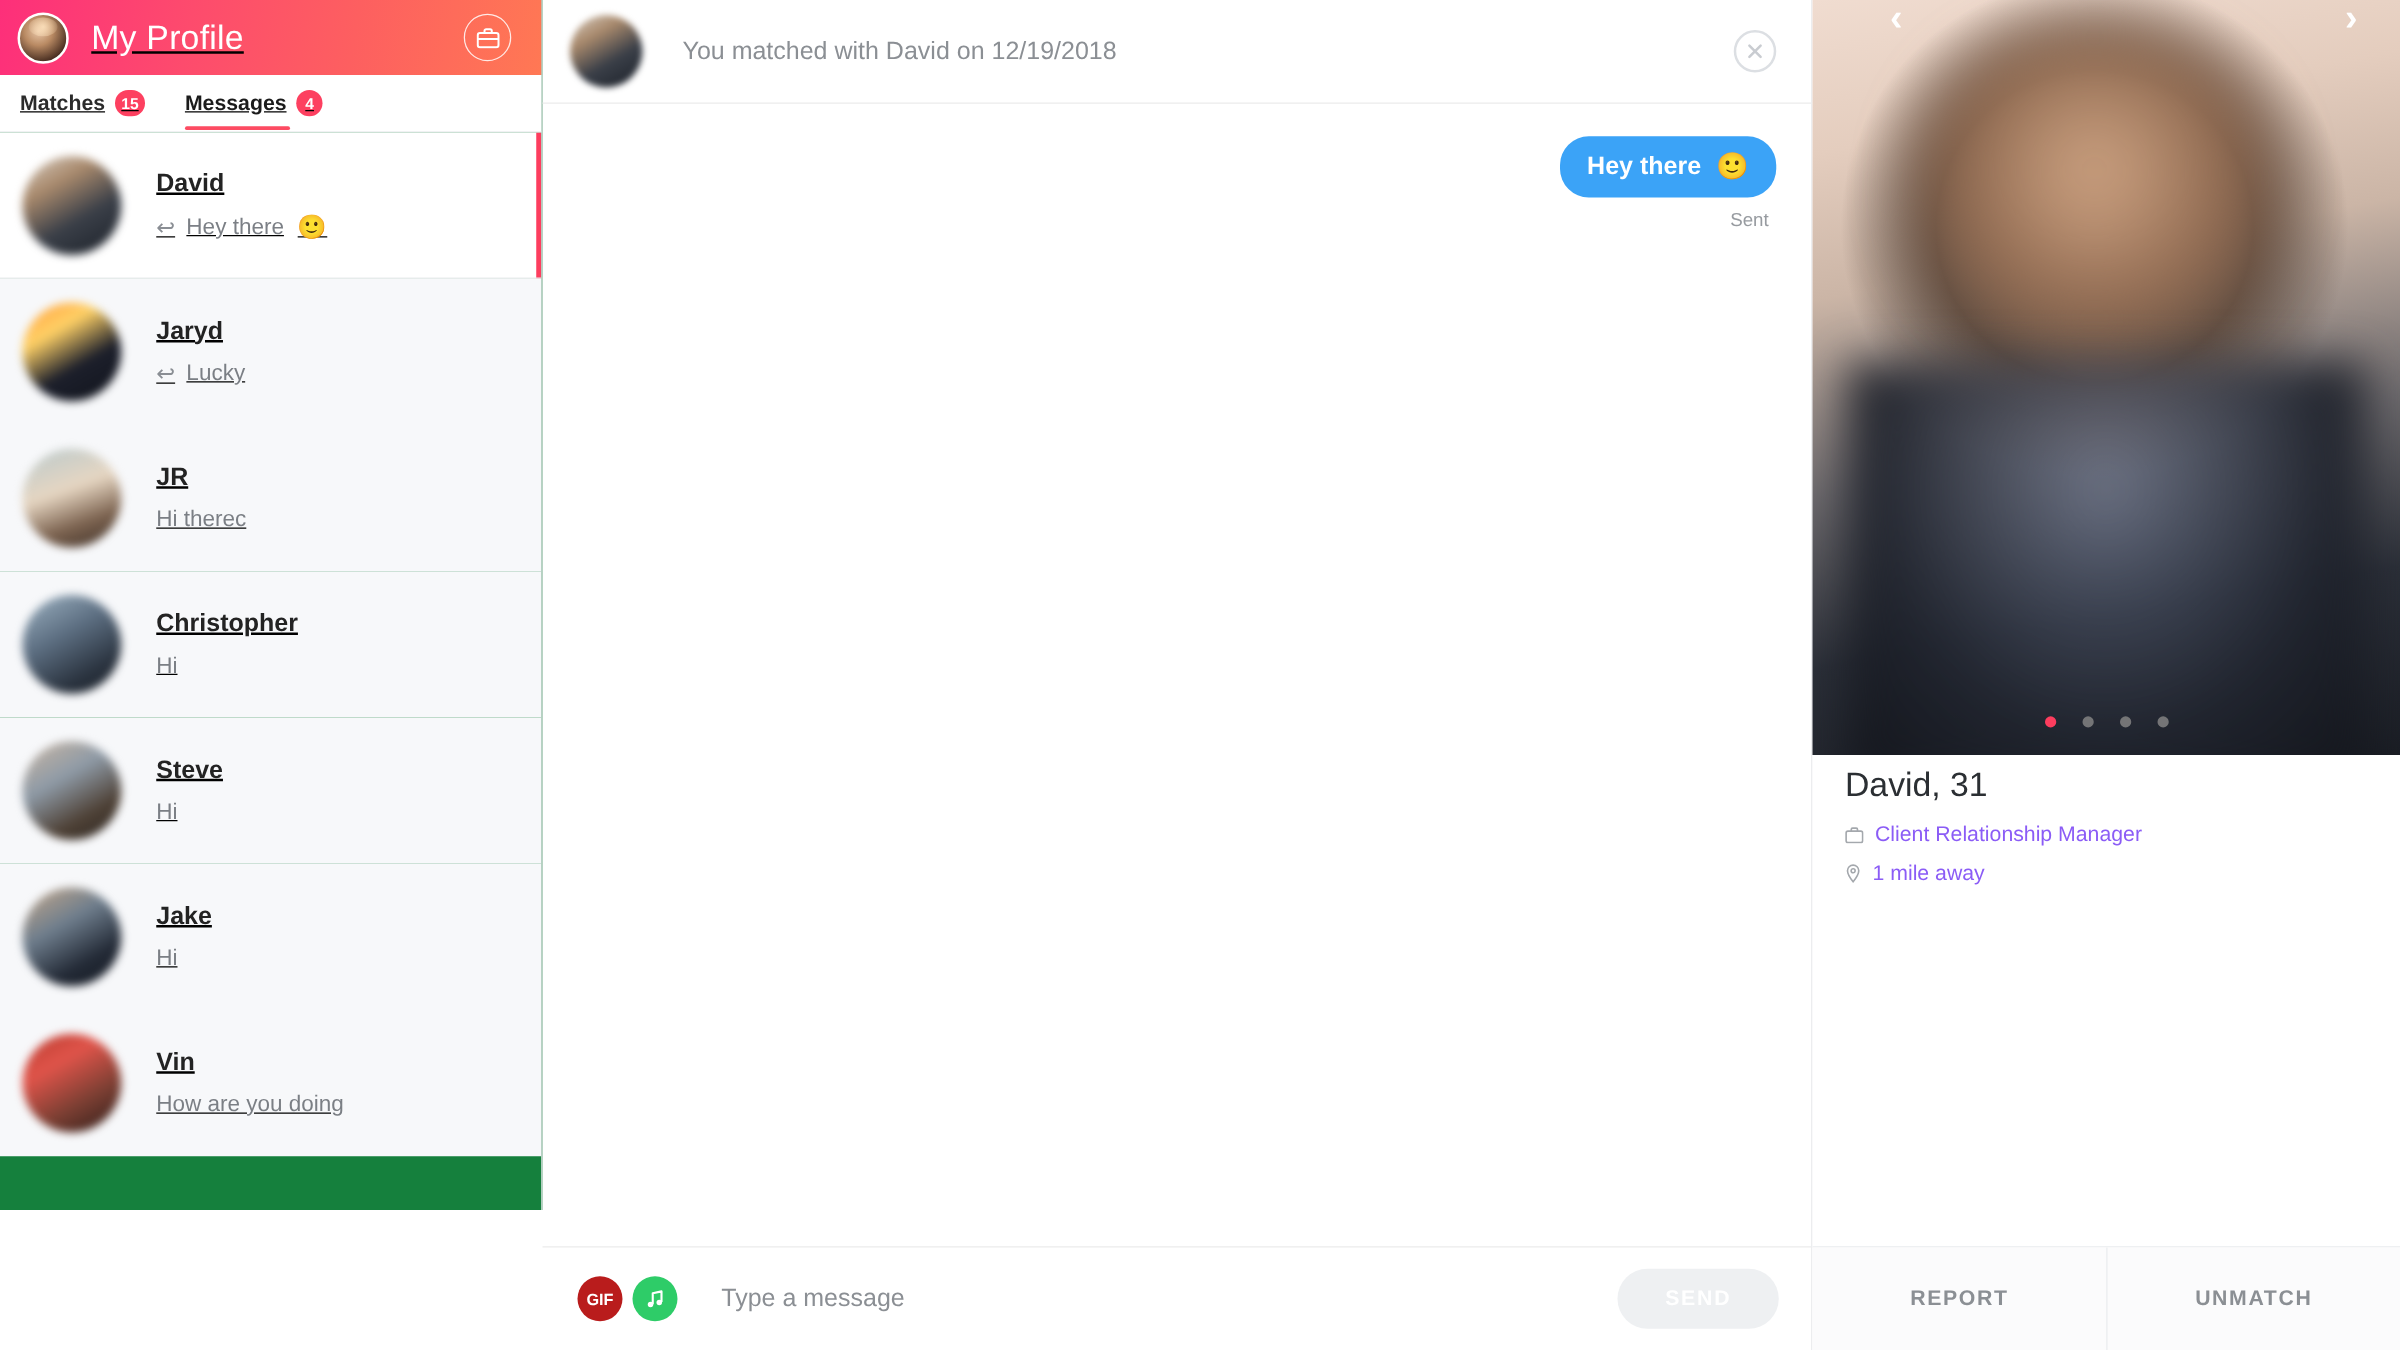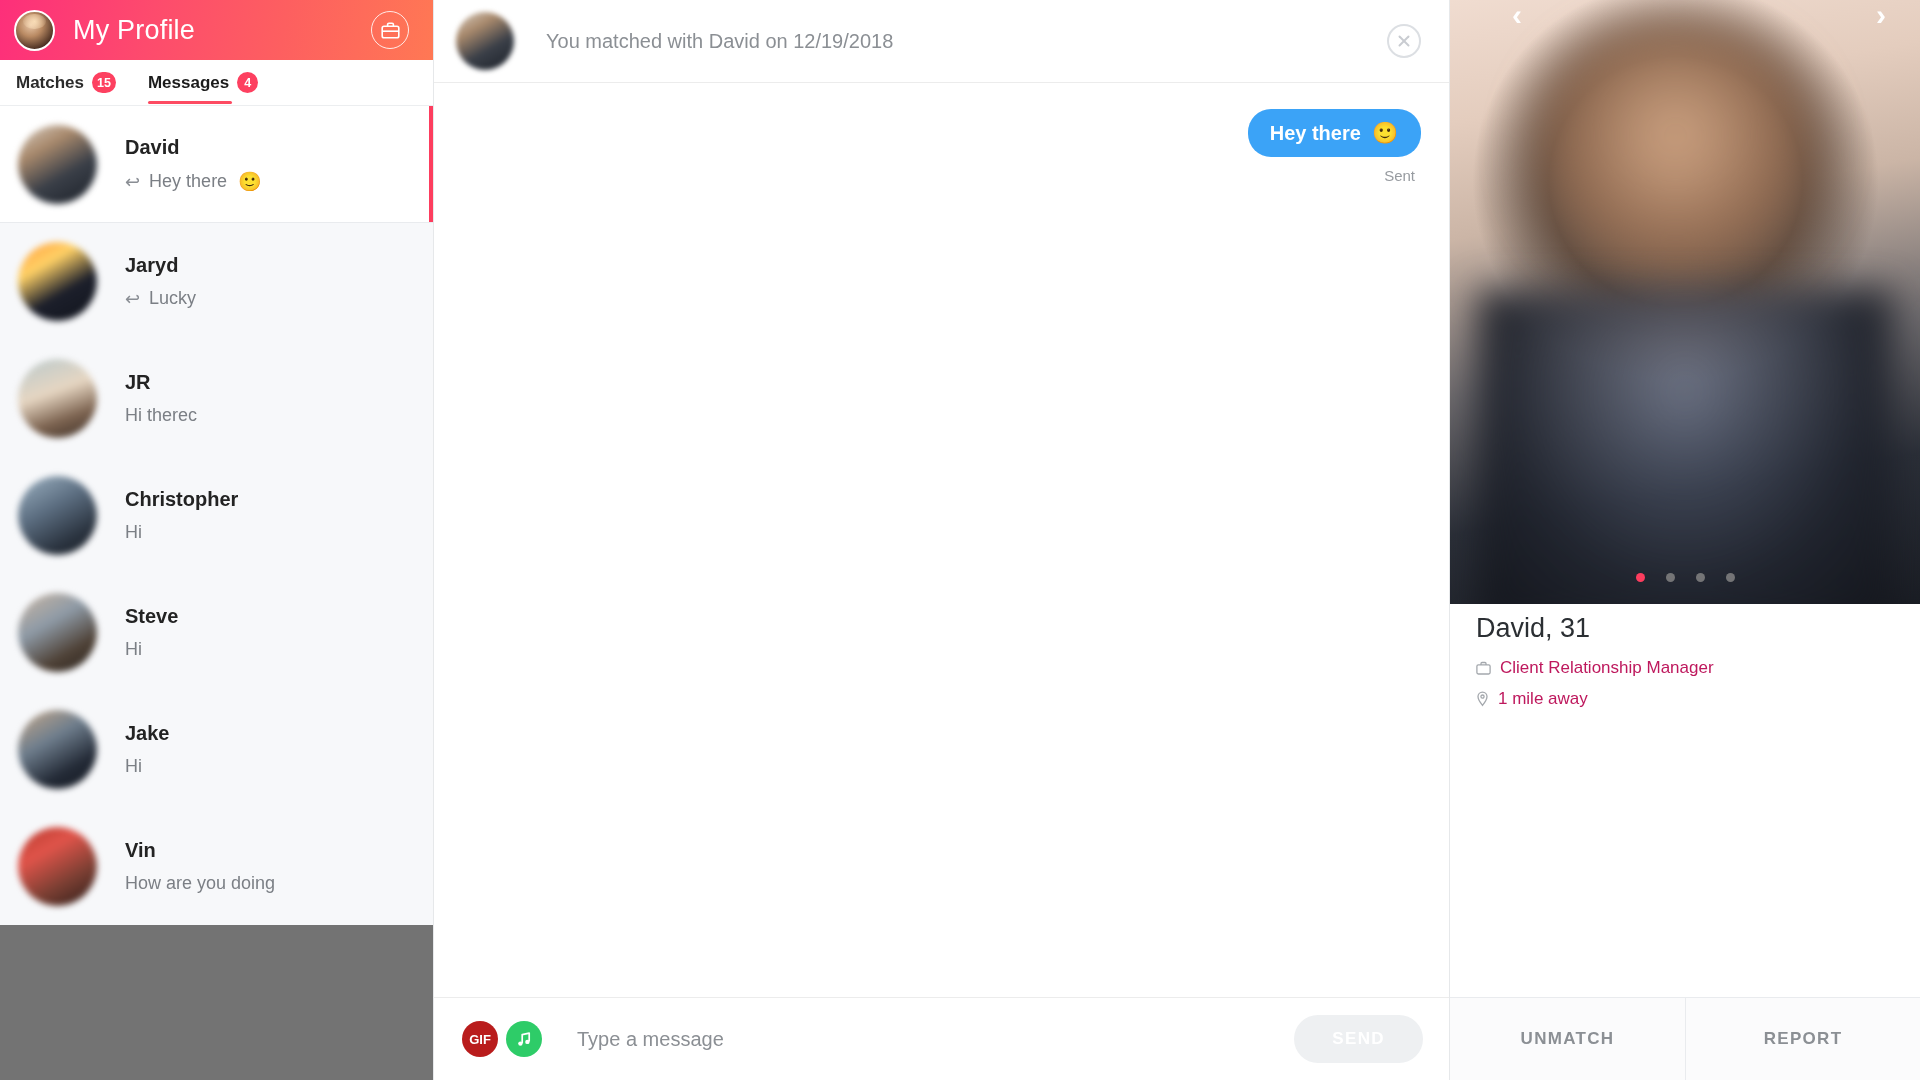--- a/index.html
+++ b/index.html
@@ -6,25 +6,26 @@
   html, body {
     width: 1920px; height: 1080px;
     font-family: "Liberation Sans", sans-serif;
     background: #ffffff;
     overflow: hidden;
   }
   .app { display: flex; width: 1920px; height: 1080px; }
 
   
   .sidebar {
-    width: 434px; height: 1080px;
-    background: #737373;
+    width: 434px; height: 968px;
+    background: #15803d;
     display: flex; flex-direction: column;
     position: relative;
     border-right: 1px solid #e6e8ea;
+    text-decoration: underline;
   }
   .profile-header {
     height: 60px; flex: 0 0 60px;
     background: linear-gradient(100deg, #fd2f7a 0%, #fd4b6d 35%, #fd5f60 65%, #ff7854 100%);
     display: flex; align-items: center;
     padding: 0 14px;
     position: relative;
   }
   .avatar-me {
     width: 41px; height: 41px; border-radius: 50%;
@@ -222,21 +223,21 @@
   .chev {
     position: absolute; color: #fff; font-size: 30px; font-weight: bold;
     cursor: pointer; line-height: 1;
   }
   .chev.left { left: 62px; }
   .chev.right { right: 34px; }
   .profile-info { padding: 9px 26px 0 26px; }
   .p-name { font-size: 27px; color: #2b2f33; margin-bottom: 14px; }
   .p-row {
     display: flex; align-items: center;
-    font-size: 17px; color: #be185d; margin-bottom: 11px;
+    font-size: 17px; color: #8b5cf6; margin-bottom: 11px;
   }
   .p-row .ico { margin-right: 9px; display: flex; align-items: center; }
   .spacer { flex: 1 1 auto; }
   .profile-actions {
     height: 83px; flex: 0 0 83px;
     display: flex; border-top: 1px solid #e9ebee;
   }
   .action {
     flex: 1 1 50%;
     display: flex; align-items: center; justify-content: center;
@@ -415,18 +416,18 @@
             <circle cx="6.5" cy="5.6" r="1.6" fill="none" stroke="#a4a8ad" stroke-width="1.3"></circle>
           </svg>
         </span>
         <span>1 mile away</span>
       </div>
     </div>
 
     <div class="spacer"></div>
 
     <div class="profile-actions">
+      <div class="action">REPORT</div>
       <div class="action">UNMATCH</div>
-      <div class="action">REPORT</div>
     </div>
   </div>
 
 </div>
 
 </body></html>

